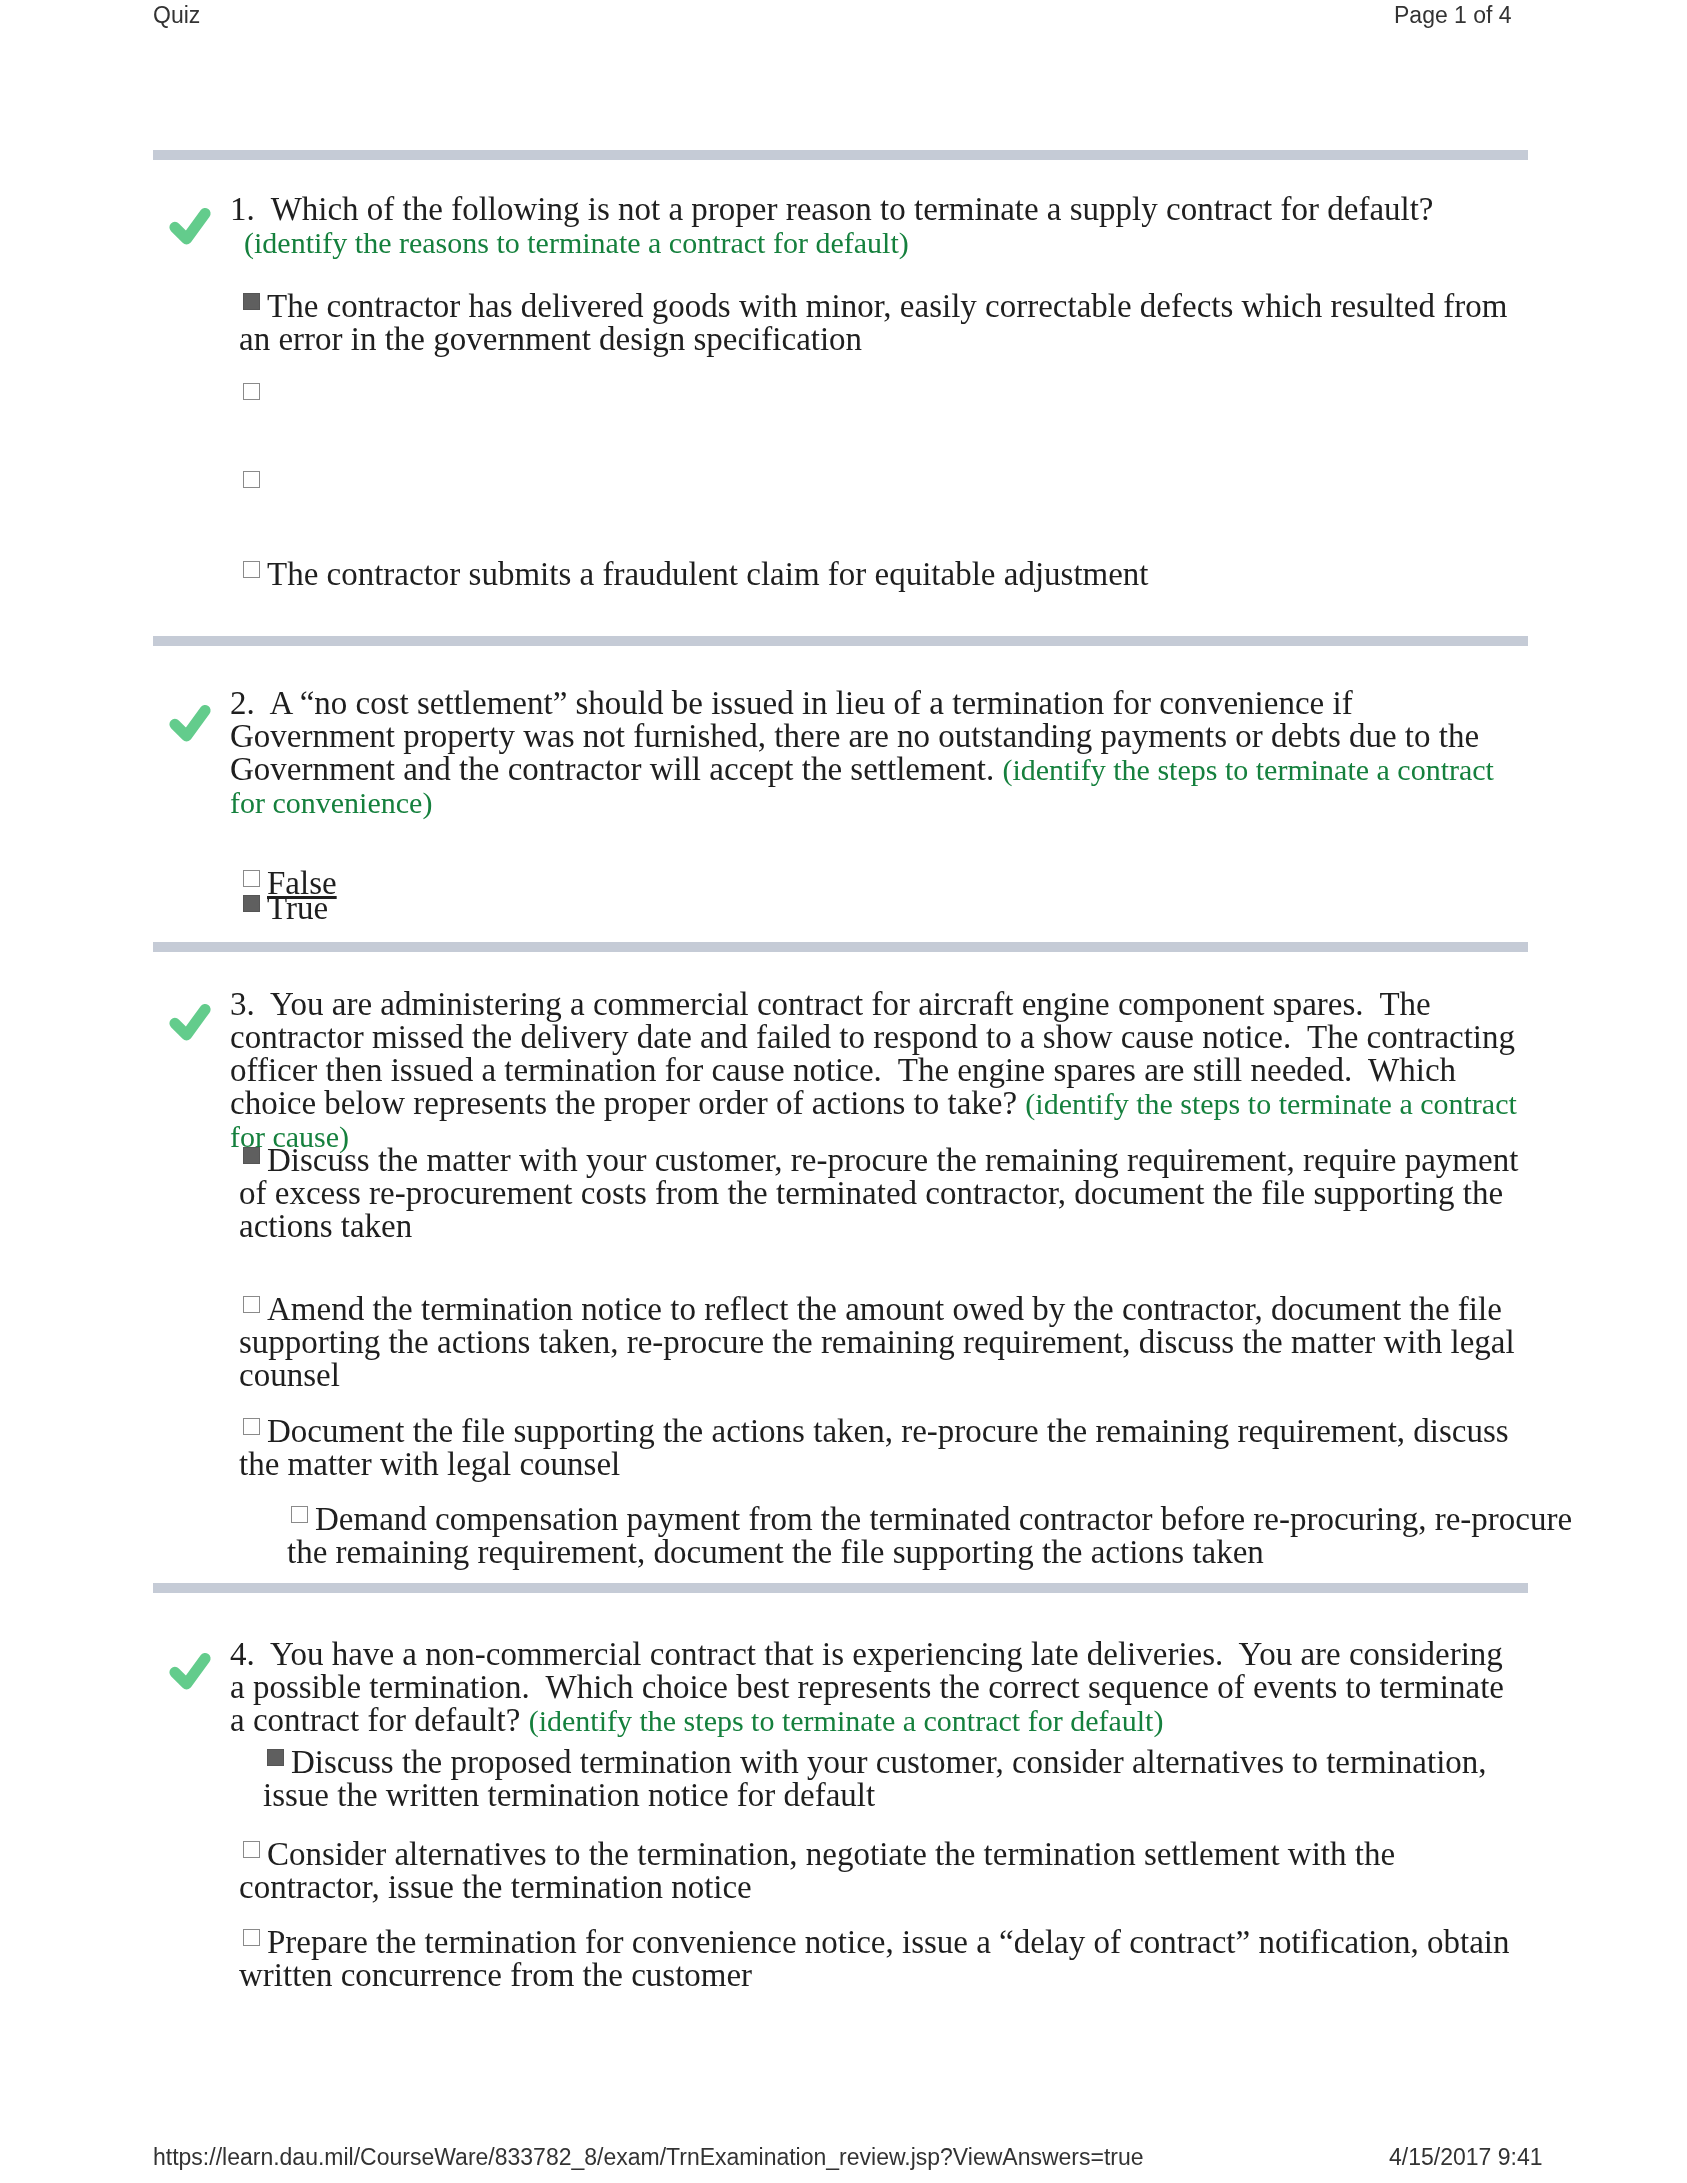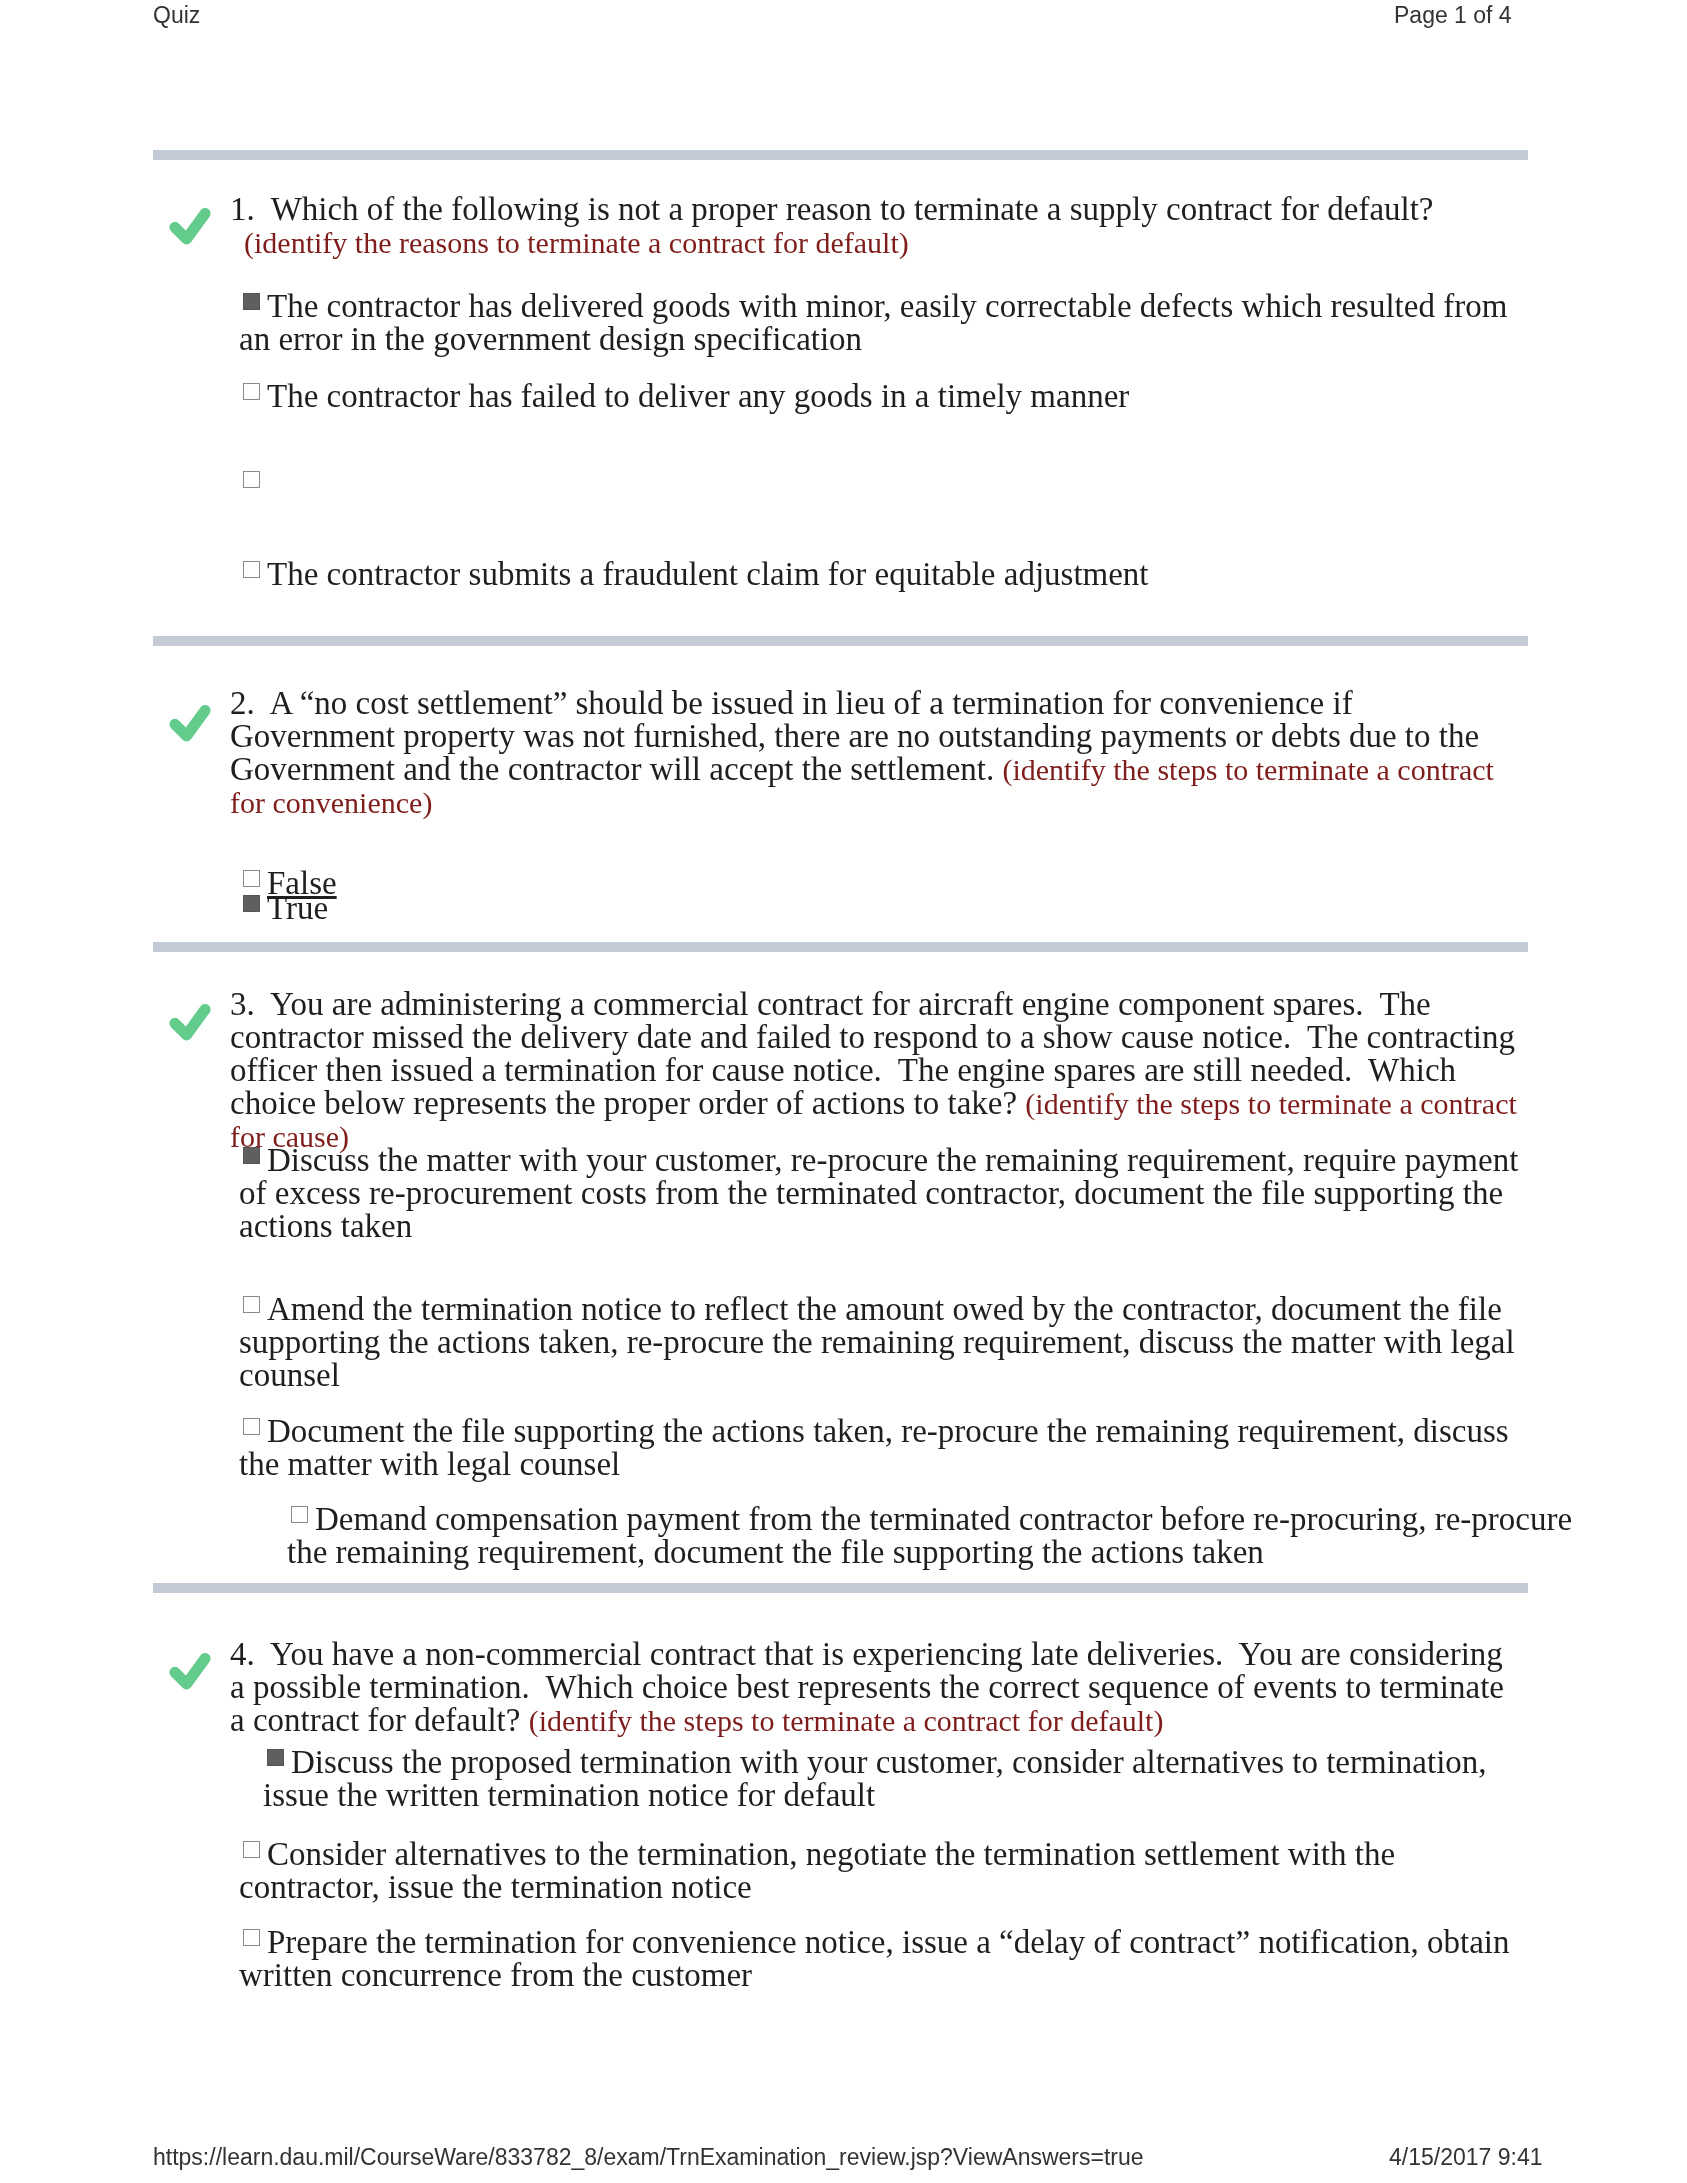--- a/index.html
+++ b/index.html
@@ -14,21 +14,21 @@
        font-family:"Liberation Sans",sans-serif;color:#333333;}
   .hdr .left{position:absolute;left:153px;top:0;}
   .hdr .right{position:absolute;left:1394px;top:0;}
 
   .rule{position:absolute;left:153px;width:1375px;height:10px;background:#c5cbd6;}
 
   .check{position:absolute;left:161px;width:58px;height:58px;display:block;}
 
   .qtext{position:absolute;left:230px;width:1293px;
          font-size:33px;line-height:33px;color:#1f1f1f;text-align:left;}
-  .hint{font-size:30px;color:#7f1d1d;}
+  .hint{font-size:30px;color:#15803d;}
   .hint.nl{padding-left:14px;}
 
   .opt{position:absolute;left:239px;width:1290px;
        font-size:33px;line-height:33px;color:#1f1f1f;text-align:left;}
   .box{display:inline-block;width:28px;height:16.5px;position:relative;}
   .box::before{content:"";position:absolute;left:4px;top:-7.3px;width:16.5px;height:16.5px;
        border:1.3px solid #8a8a8a;background:#fff;box-sizing:border-box;}
   .box.sel::before{background:#5f5f5f;border-color:#555555;}
 
   .ftr{position:absolute;top:2143px;left:0;right:0;font-size:23px;line-height:28px;
@@ -44,21 +44,21 @@
     <div class="left">Quiz</div>
     <div class="right">Page 1 of 4</div>
   </div>
   <div id="qroot">
       <div class="rule" style="top: 150px;"></div>
       <span class="check" style="top: 196px;"><svg viewBox="0 0 100 100" width="100%" height="100%">
           <path d="M24 54 L44 74 L76 30" fill="none" stroke="#63cc8c" stroke-width="19" stroke-linecap="round" stroke-linejoin="round"></path>
         </svg></span>
       <div class="qtext" style="top: 193px;"><span>1.&nbsp; </span><span>Which of the following is not a proper reason to terminate a supply contract for default?</span><br><span class="hint nl">(identify the reasons to terminate a contract for default)</span></div>
       <div class="opt" style="top: 290px;"><span class="box sel"></span><span>The contractor has delivered goods with minor, easily correctable defects which resulted from an error in the government design specification</span></div>
-      <div class="opt" style="top: 380px;"><span class="box"></span><span>The contractor has failed to deliver any goods in a timely manner</span></div>
+      <div class="opt" style="top: 380px;"><span class="box"></span></div>
       <div class="opt" style="top: 468px;"><span class="box"></span></div>
       <div class="opt" style="top: 558px;"><span class="box"></span><span>The contractor submits a fraudulent claim for equitable adjustment</span></div>
       <div class="rule" style="top: 636px;"></div>
       <span class="check" style="top: 693px;"><svg viewBox="0 0 100 100" width="100%" height="100%">
           <path d="M24 54 L44 74 L76 30" fill="none" stroke="#63cc8c" stroke-width="19" stroke-linecap="round" stroke-linejoin="round"></path>
         </svg></span>
       <div class="qtext" style="top: 687px;"><span>2.&nbsp; </span><span>A “no cost settlement” should be issued in lieu of a termination for convenience if Government property was not furnished, there are no outstanding payments or debts due to the Government and the contractor will accept the settlement.</span> <span class="hint">(identify the steps to terminate a contract for convenience)</span></div>
       <div class="opt" style="top: 867px; text-decoration: underline;"><span class="box"></span><span>False</span></div>
       <div class="opt" style="top: 892px;"><span class="box sel"></span><span>True</span></div>
       <div class="rule" style="top: 942px;"></div>

